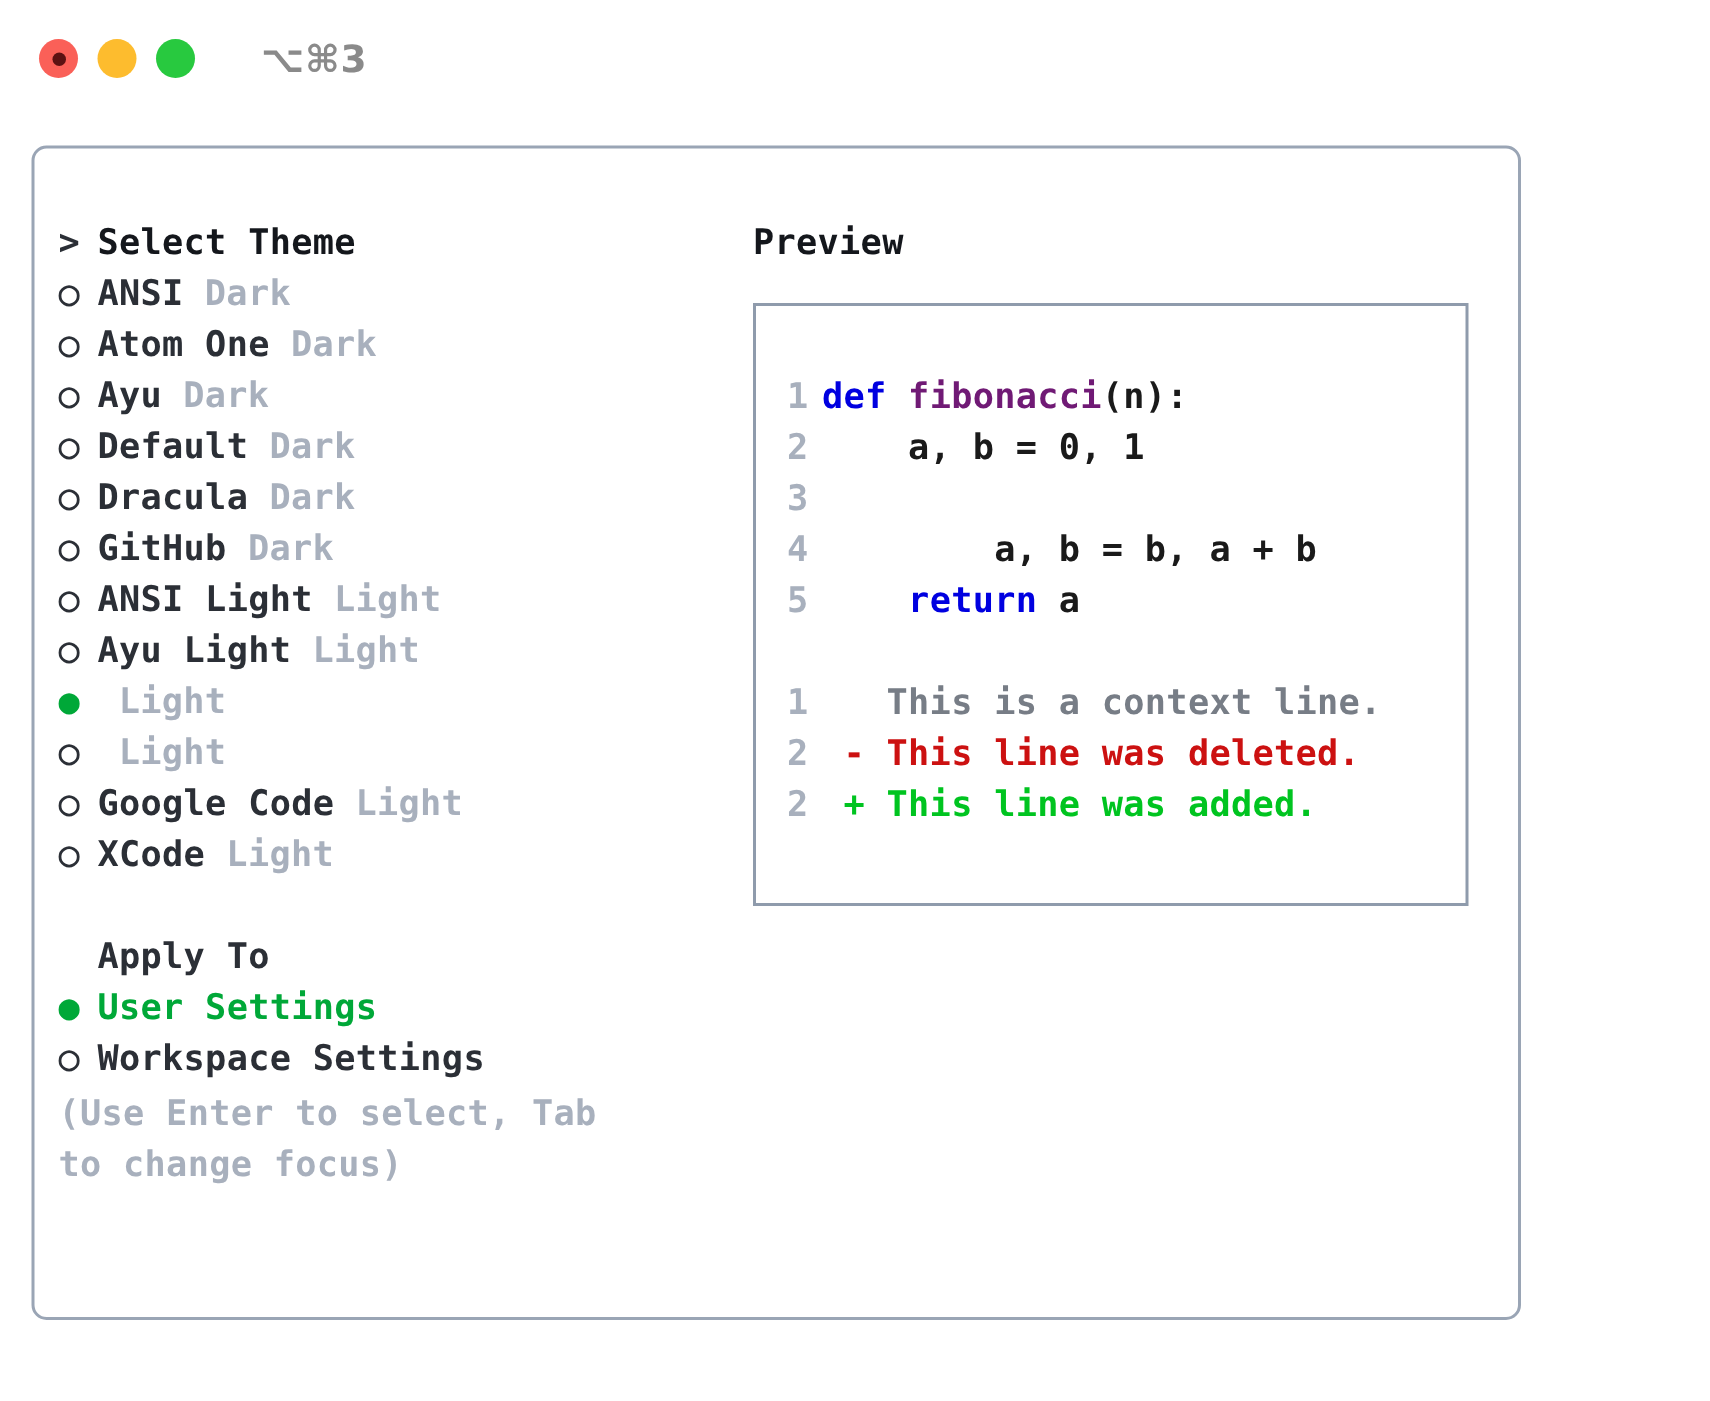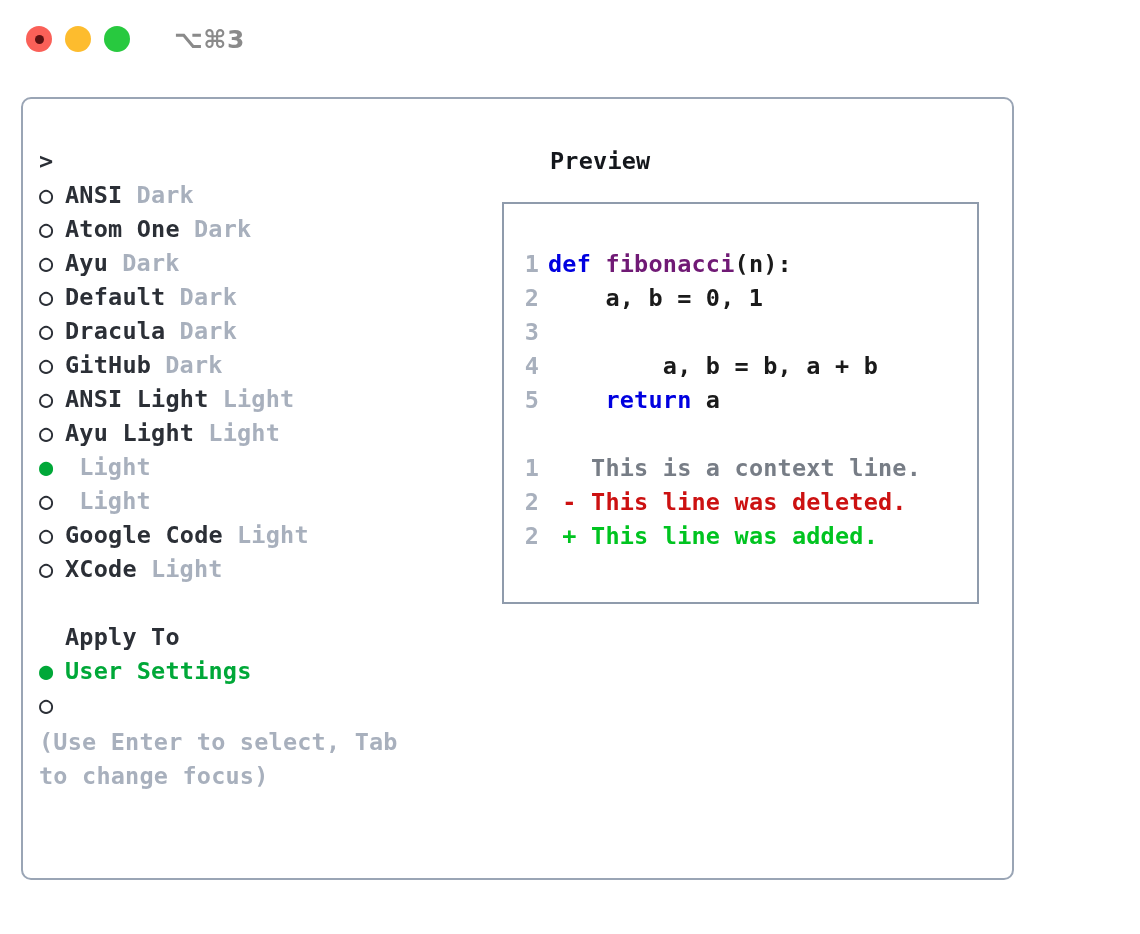--- a/index.html
+++ b/index.html
@@ -153,21 +153,20 @@
     left: 479px;
     top: 48px;
     width: 500px;
   }
   .preview-label {
     font-size: 23.5px;
     font-weight: 700;
     color: #14171c;
     letter-spacing: 0.2px;
     height: 34px;
-    margin-left: 48px;
   }
   .preview-box {
     margin-top: 21px;
     width: 477px;
     height: 402px;
     border: 2px solid #8f9bac;
     box-sizing: border-box;
     background: #ffffff;
     padding: 46px 0 0 0;
   }
@@ -215,20 +214,21 @@
     <div class="win-title">⌥⌘3</div>
   </div>
 
   <div class="panel">
     <div class="columns">
 
       <div class="left-col">
 
         <div class="row header-row">
           <span class="marker">&gt;</span>
+          <span>Select Theme</span>
         </div>
 
         <div id="theme-list">
             <div class="row"><span class="marker">○</span><span class="item-name">ANSI</span><span> </span><span class="item-kind">Dark</span></div>
             <div class="row"><span class="marker">○</span><span class="item-name">Atom One</span><span> </span><span class="item-kind">Dark</span></div>
             <div class="row"><span class="marker">○</span><span class="item-name">Ayu</span><span> </span><span class="item-kind">Dark</span></div>
             <div class="row"><span class="marker">○</span><span class="item-name">Default</span><span> </span><span class="item-kind">Dark</span></div>
             <div class="row"><span class="marker">○</span><span class="item-name">Dracula</span><span> </span><span class="item-kind">Dark</span></div>
             <div class="row"><span class="marker">○</span><span class="item-name">GitHub</span><span> </span><span class="item-kind">Dark</span></div>
             <div class="row"><span class="marker">○</span><span class="item-name">ANSI Light</span><span> </span><span class="item-kind">Light</span></div>
@@ -241,21 +241,21 @@
 
         <div class="spacer"></div>
 
         <div class="row">
           <span class="marker empty">○</span>
           <span class="group-title">Apply To</span>
         </div>
 
         <div id="apply-list">
             <div class="row"><span class="marker sel">●</span><span class="item-name selected">User Settings</span></div>
-            <div class="row"><span class="marker">○</span></div>
+            <div class="row"><span class="marker">○</span><span class="item-name">Workspace Settings</span></div>
           </div>
 
         <div class="hint">(Use Enter to select, Tab to change focus)</div>
       </div>
 
       <div class="right-col">
         <div class="preview-label">Preview</div>
         <div class="preview-box">
           <div id="code-block">
               <div class="code-line"><span class="ln">1</span><span class="code-body"><span class="kw">def </span><span class="fn">fibonacci</span><span class="plain">(n):</span></span></div>

